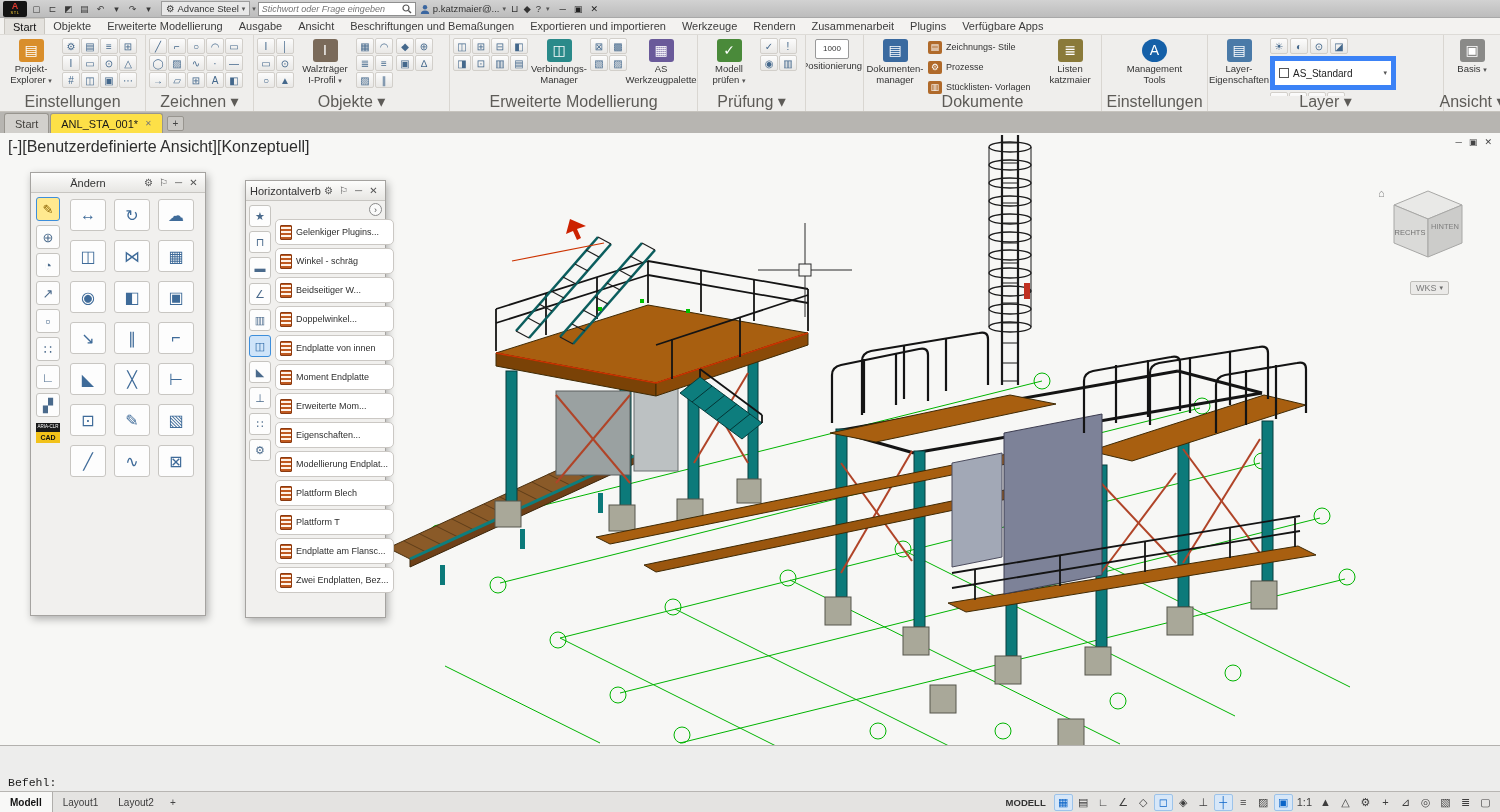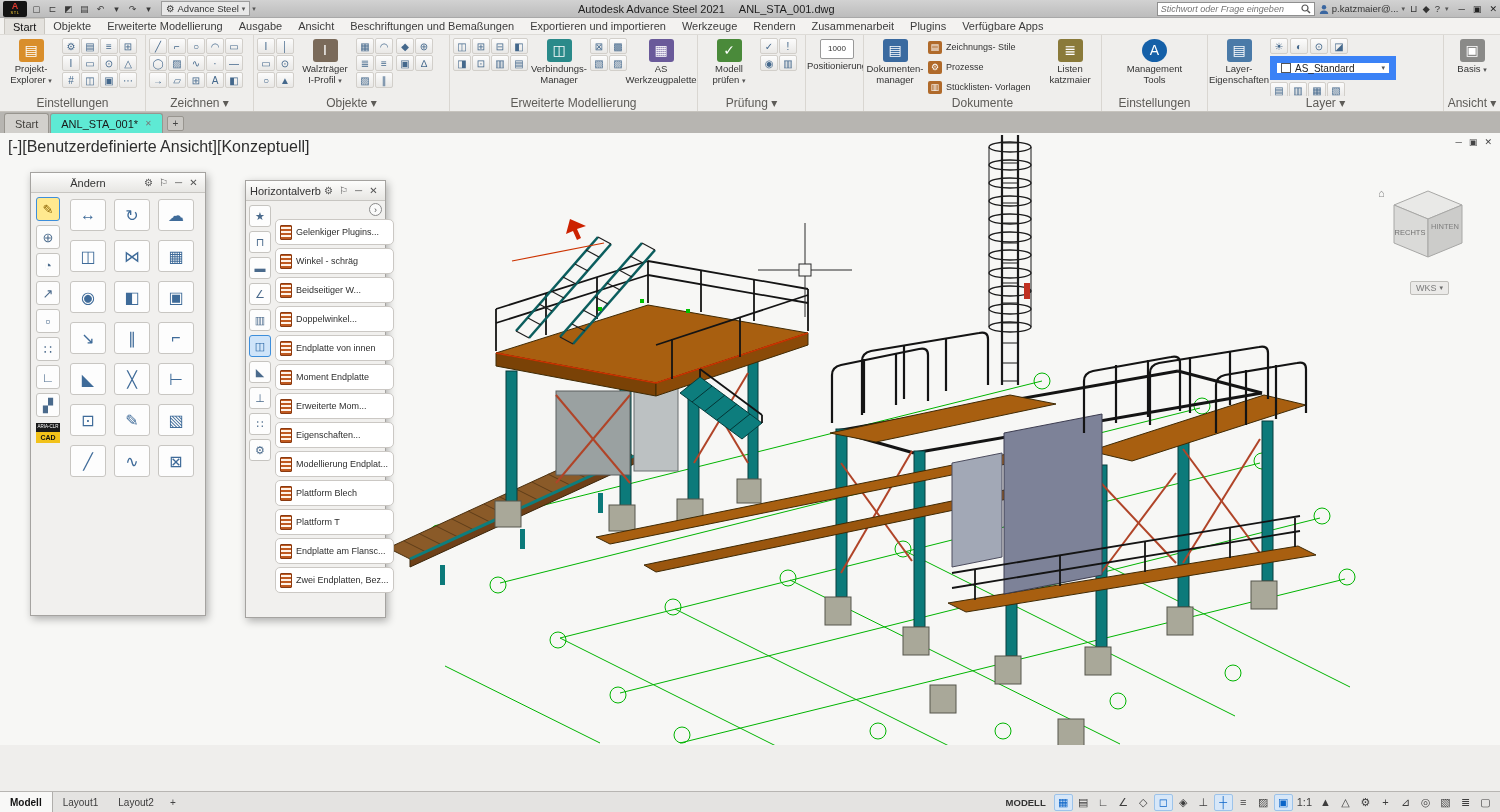--- a/index.html
+++ b/index.html
@@ -24,39 +24,39 @@
 .winbtns{display:flex;align-items:center;gap:8px;margin-left:6px;font-size:9px;color:#222}
 .caret{font-size:7px;color:#555}
 
 
 .ribbon-tabs{height:17px;background:#f3f2f0;display:flex;align-items:stretch;border-bottom:1px solid #dddbd7;padding-left:4px}
 .rtab{padding:0 8px;display:flex;align-items:center;font-size:11px;color:#3c3c3c;cursor:default;white-space:nowrap}
 .rtab.active{background:#e4e2de;border:1px solid #c9c6c0;border-bottom:none;color:#111}
 .ribbon-body{height:77px;background:#efeeec;display:flex;border-bottom:1px solid #c6c3bd}
 .panel{height:100%;border-right:1px solid #d9d6d1;display:flex;flex-direction:column;flex:none}
 .panel-content{flex:1;display:flex;align-items:flex-start;gap:3px;padding:3px 3px 0 3px;overflow:hidden}
-.panel-label{height:15px;display:flex;align-items:flex-start;justify-content:center;gap:3px;font-size:12px;color:#5d5b57;white-space:nowrap}
+.panel-label{height:15px;display:flex;align-items:flex-end;justify-content:center;gap:3px;font-size:16px;color:#5d5b57;white-space:nowrap}
 .bigbtn{width:56px;display:flex;flex-direction:column;align-items:center;text-align:center;font-size:9.5px;color:#333;line-height:1.15;padding:1px;border-radius:2px;flex:none}
 .bicon{width:25px;height:23px;border-radius:3px;display:flex;align-items:center;justify-content:center;font-size:14px;color:#fff;margin-bottom:2px}
 .igrid{display:grid;gap:1px;flex:none}
 .ic{width:18px;height:16px;display:flex;align-items:center;justify-content:center;font-size:10px;color:#44688c;background:linear-gradient(#fcfcfc,#e9e8e6);border:1px solid #d2cfca;border-radius:2px}
 .smallrows{display:flex;flex-direction:column;gap:2px;width:122px}
 .smallbtn{display:flex;align-items:center;gap:4px;height:18px;font-size:9px;color:#333;padding:0 2px;border-radius:2px}
 .sb-ic{width:14px;height:13px;border-radius:2px;display:flex;align-items:center;justify-content:center;color:#fff;font-size:9px;flex:none}
 .layer-col{display:flex;flex-direction:column;gap:2px}
-.layer-dd{display:flex;align-items:center;gap:4px;background:#fff;border:7px solid #3b82f6;height:16px;width:126px;padding:5px 4px;font-size:10px;color:#222}
+.layer-dd{display:flex;align-items:center;gap:4px;background:#fff;border:5px solid #3b82f6;height:16px;width:126px;padding:12px 4px;font-size:10px;color:#222}
 .chip{width:10px;height:10px;background:#fff;border:1px solid #555;flex:none}
 .layer-row{display:flex;align-items:center;gap:2px}
 .anp{font-size:9px;color:#333;border-radius:2px;padding:1px 3px}
 .posicon{width:34px;height:20px;background:#fff;border:1px solid #999;color:#333;font-size:8px;display:flex;align-items:center;justify-content:center;border-radius:2px;margin-bottom:2px}
 
 
 .filetabs{height:21px;background:#b7b5b1;display:flex;align-items:flex-end;padding-left:4px;gap:1px}
 .ftab{height:20px;padding:0 10px;background:#d2d0cc;border:1px solid #98958f;border-bottom:none;border-radius:3px 3px 0 0;display:flex;align-items:center;gap:7px;font-size:11px;color:#44423e}
-.ftab.active{background:#5eead4;color:#1a1a1a}
+.ftab.active{background:#fde047;color:#1a1a1a}
 .ftab .x{font-size:8px;color:#777}
 .ftab-add{width:17px;height:15px;margin:0 0 2px 3px;background:#c9c7c3;border:1px solid #98958f;border-radius:2px;display:flex;align-items:center;justify-content:center;font-size:10px;color:#444}
 
 
 .viewport{position:absolute;top:133px;left:0;width:1500px;height:612px;background:#f7f7f5;overflow:hidden}
 .scene{position:absolute;inset:0}
 .vp-label{position:absolute;top:5px;left:8px;font-size:16px;color:#2e2e2e;z-index:3}
 .vp-controls{position:absolute;top:4px;right:8px;display:flex;gap:7px;color:#444;font-size:9px;z-index:3}
 
 
@@ -125,23 +125,20 @@
         <span class="qi">▾</span>
         <span class="qi">↷</span>
         <span class="qi">▾</span>
       </div>
     <div class="ws">
       <span>⚙</span>
       <span>Advance Steel</span>
       <span class="caret">▾</span>
     </div>
     <span class="qi caret">▾</span>
-    <div class="tb-title">
-      <span>Autodesk Advance Steel 2021</span><span class="doc">ANL_STA_001.dwg</span>
-    </div>
     <div class="search">
       <input placeholder="Stichwort oder Frage eingeben" style="">
       <svg width="10" height="10" viewBox="0 0 10 10">
           <circle cx="4" cy="4" r="3" fill="none" stroke="#555" stroke-width="1.2"></circle>
           <line x1="6.4" y1="6.4" x2="9" y2="9" stroke="#555" stroke-width="1.4"></line>
         </svg>
     </div>
     <div class="tb-right">
       <div class="user">
         <svg width="10" height="10" viewBox="0 0 10 10">
@@ -323,21 +320,21 @@
             <div class="ic">◉</div>
             <div class="ic">▥</div>
           </div>
       </div>
       <div class="panel-label">
           <span>Prüfung ▾</span>
         </div>
     </div>
 
     <div class="panel" style="width:58px">
-      <div class="panel-content" style="justify-content:flex-start">
+      <div class="panel-content" style="justify-content:flex-end">
         <div class="bigbtn">
           <div class="posicon">
               <span>1000</span>
             </div>
           <span>Positionierung</span>
         </div>
       </div>
       <div class="panel-label">
           <span></span>
         </div>
@@ -854,20 +851,27 @@
             </div>
             <div class="conn-item">
               <span class="conn-icon"></span>
               <span>Zwei Endplatten, Bez...</span>
             </div>
           </div>
       </div>
     </div>
   </div>
 
+  <div class="cmdline">
+    <div class="cmd-hist">
+      <div>Befehl:</div>
+      
+    </div>
+
+  </div>
 
   <div class="statusbar">
     <div class="layouts">
 
     <div class="ltab active">Modell</div>
         <div class="ltab">Layout1</div>
         <div class="ltab">Layout2</div>
       </div>
     <div class="ltab-add">+</div>
     <div class="sb-right">

